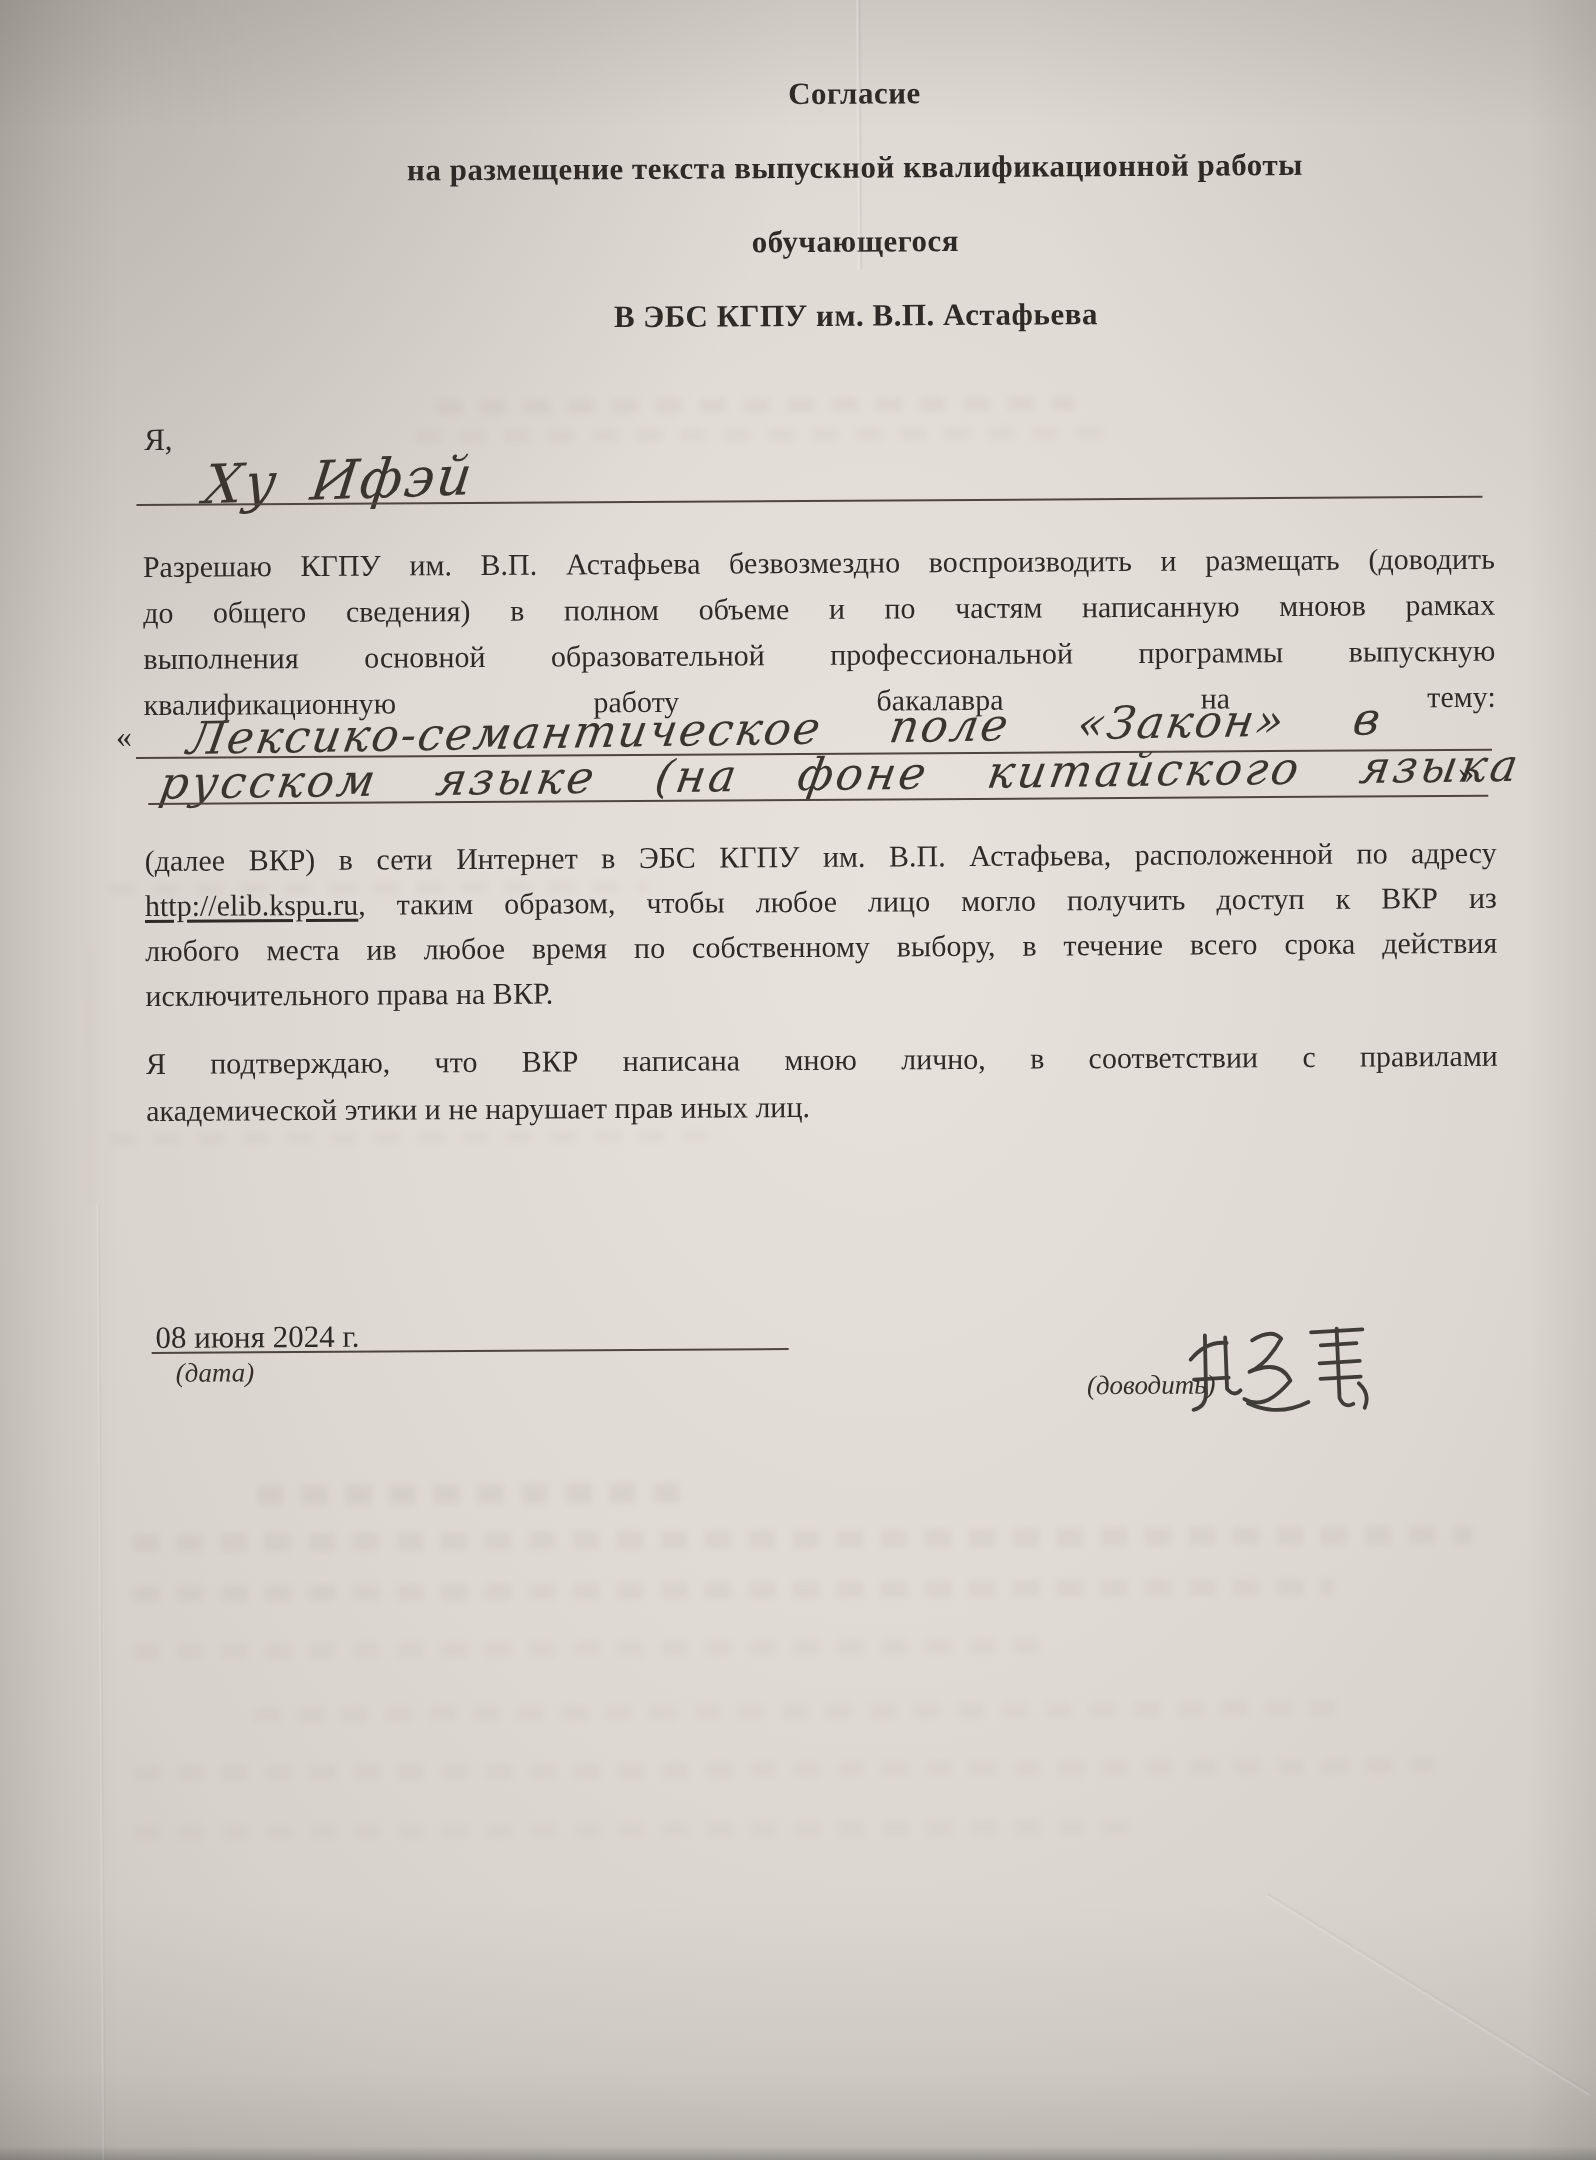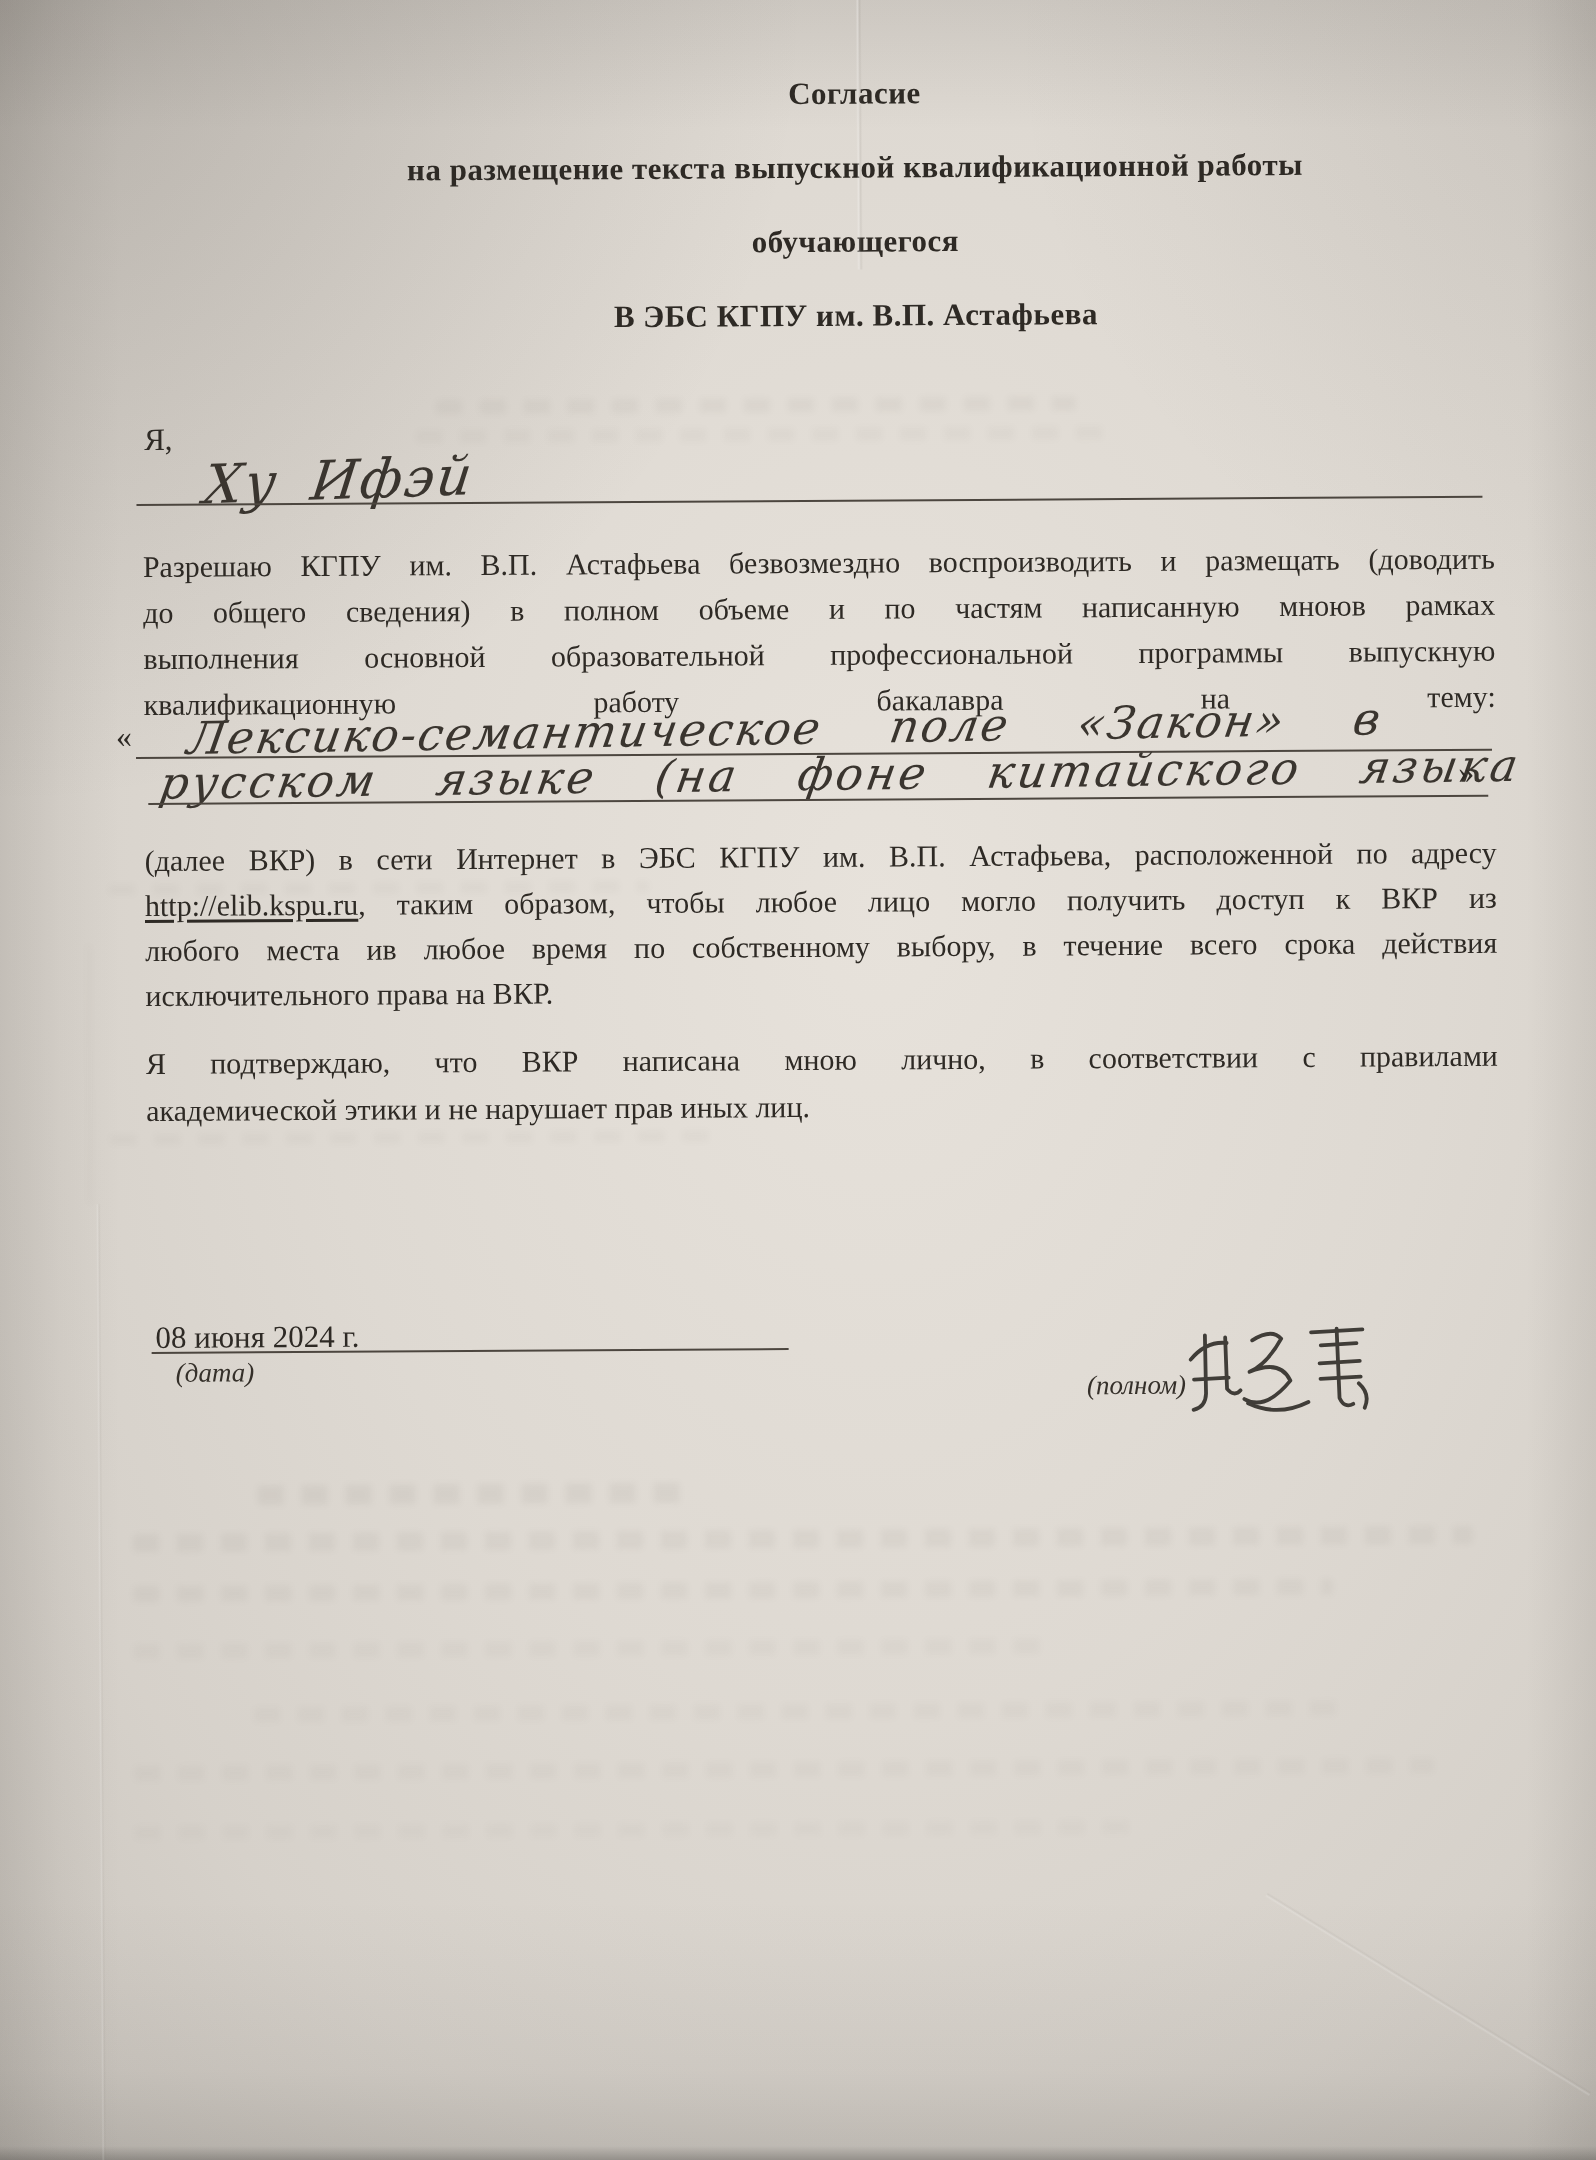--- a/index.html
+++ b/index.html
@@ -70,21 +70,21 @@
 
     <div class="p-block" style="top:1036px;">
       <div class="p-line" style="line-height:47px;">Я подтверждаю, что ВКР написана мною лично, в соответствии с правилами</div>
       <div class="p-line last" style="line-height:47px;">академической этики и не нарушает прав иных лиц.</div>
     </div>
 
     <div style="position:absolute;left:154px;top:1316px;font-size:31px;white-space:nowrap;">08 июня 2024 г.</div>
     <div class="rule" style="left:150px;top:1348px;width:637px;"></div>
     <div class="small-i" style="left:150px;top:1354px;margin-left:24px;">(дата)</div>
 
-    <div class="small-i" style="left:1085px;top:1372px;">(полном)</div>
+    <div class="small-i" style="left:1085px;top:1372px;">(доводить)</div>
     <svg class="sig" style="left:1182px;top:1322px;transform:rotate(-3deg);" width="190" height="110" viewBox="0 0 170 95" fill="none" stroke="#33302b" stroke-width="3.4" stroke-linecap="round" stroke-linejoin="round" opacity="0.92" aria-label="胡逸霏">
       <path d="M7 30 q15 -16 33 -13"></path>
       <path d="M21 9 l-2 52 q-1 12 -12 14"></path>
       <path d="M39 12 l-1 46 q6 8 12 2"></path>
       <path d="M9 48 h31"></path>
       <path d="M63 16 q18 -10 26 0 q-14 22 -30 28 q28 -10 36 10 q-24 26 -42 14"></path>
       <path d="M56 72 q26 14 54 2"></path>
       <path d="M116 12 h46"></path>
       <path d="M124 24 h32"></path>
       <path d="M139 10 l-1 62 q4 10 12 6"></path>

